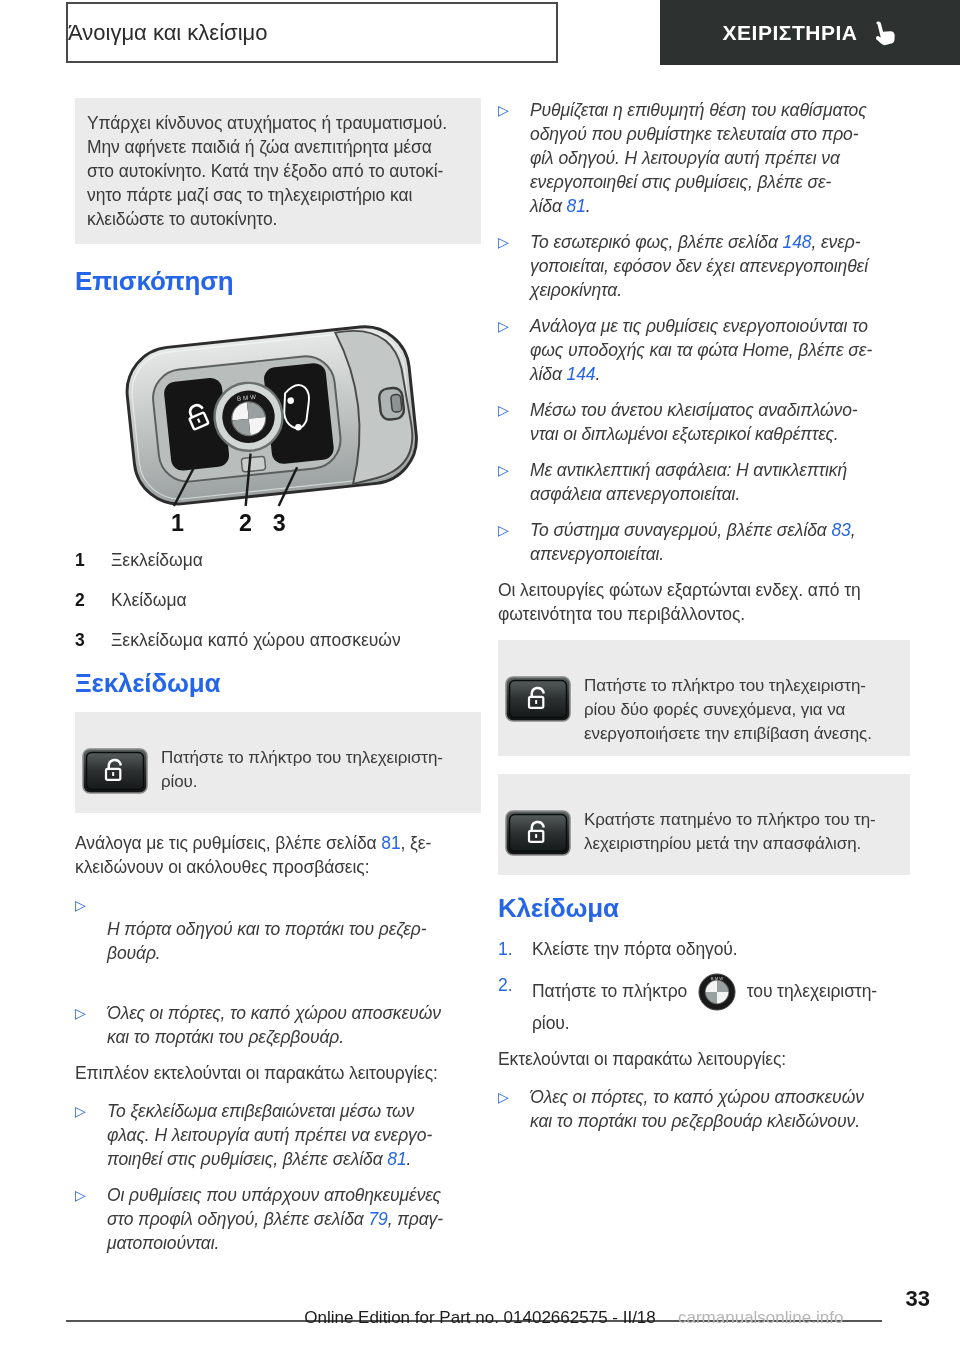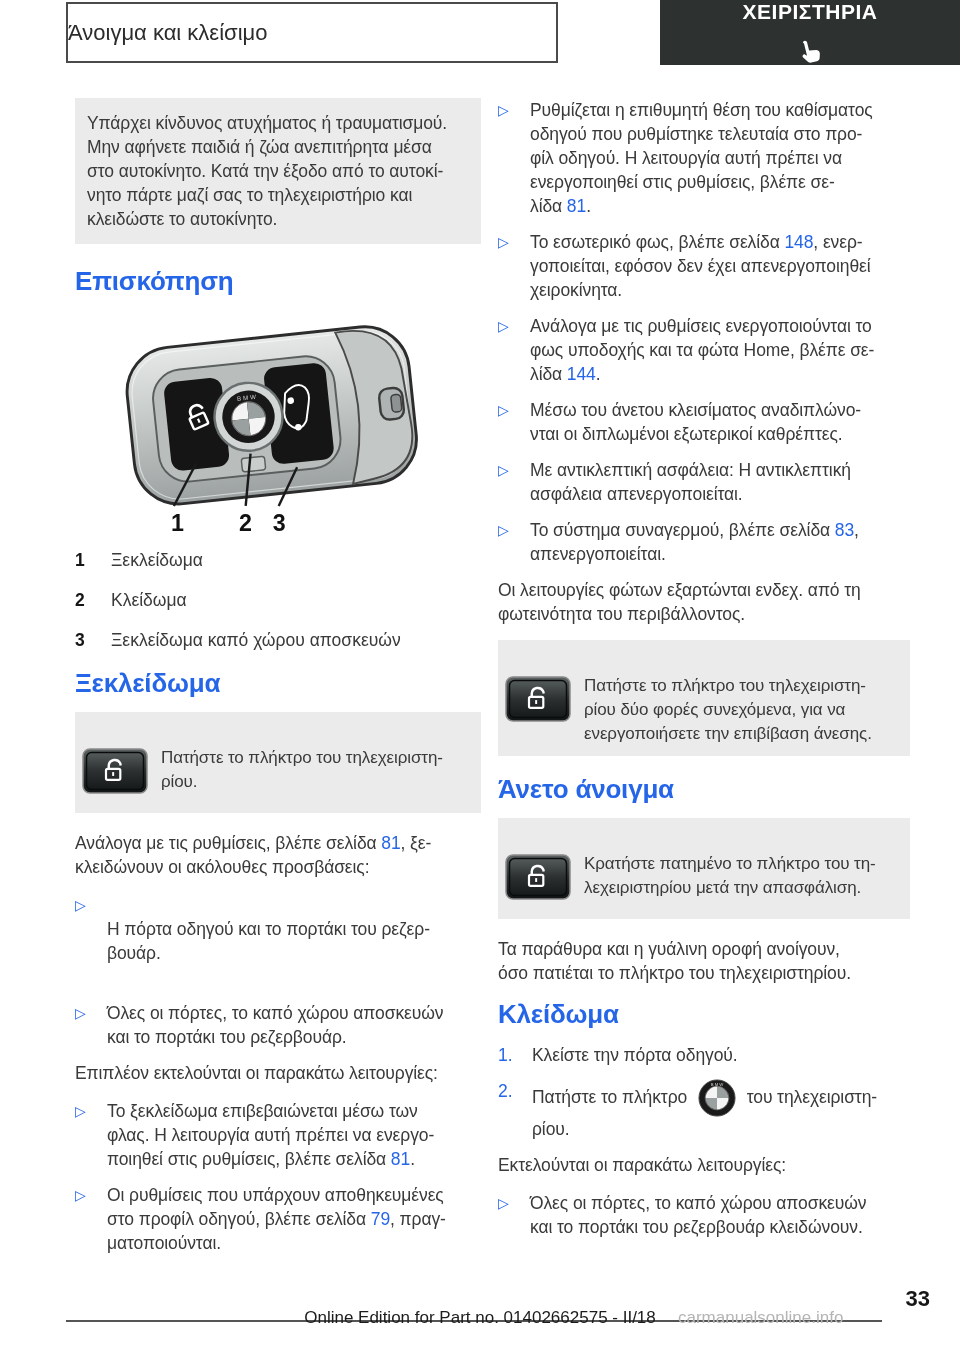--- a/index.html
+++ b/index.html
@@ -13,41 +13,41 @@
   html,body{margin:0;padding:0;background:#fff;}
   body{font-family:"Liberation Sans","DejaVu Sans",sans-serif;color:var(--txt);}
   .page{position:relative;width:960px;height:1362px;background:#fff;overflow:hidden;}
 
   
   .hdr-left{position:absolute;left:66px;top:2px;width:492px;height:61px;border:2px solid #4a4a4a;
     display:flex;align-items:center;padding-right:14px;
     font-size:22px;color:#2b2b2b;}
   .hdr-right{position:absolute;left:660px;top:0;width:300px;height:65px;background:var(--hdr-dark);
     color:#fff;display:flex;align-items:center;justify-content:center;gap:14px;
-    font-weight:bold;font-size:21px;letter-spacing:.5px;flex-direction:column;}
+    font-weight:bold;font-size:21px;letter-spacing:.5px;}
 
   
   .col-left{position:absolute;left:75px;top:98px;width:406px;}
   .col-right{position:absolute;left:498px;top:98px;width:412px;}
 
   .txt{white-space:pre-line;font-size:17.5px;line-height:24px;letter-spacing:-.1px;}
   .para{margin:0 0 14px 0;}
   h2{color:var(--blue);font-size:26px;line-height:30px;margin:6px 0 14px 0;font-weight:bold;letter-spacing:-.2px;}
   .pagelink{color:var(--blue);cursor:pointer;}
 
   .graybox{background:var(--box-gray);}
   .warnbox{padding:13px 12px;margin-bottom:22px;}
 
   .iconbox{background:var(--box-gray);padding:10px 7px;font-size:17px;line-height:24px;
     white-space:pre-line;margin:12px 0 18px 0;overflow:hidden;letter-spacing:-.1px;}
   .keybtn{float:left;margin:2px 13px 2px 0;}
 
   .bullet{display:flex;margin:0 0 12px 0;}
   .tri{width:32px;flex:none;color:var(--blue);font-size:14px;line-height:24px;}
-  .btext{flex:1;}
+  .btext{flex:1;font-style:italic;}
   .subpara{margin-top:12px;}
 
   .kl{margin:10px 0 0 0;}
   .kl-row{display:flex;font-size:17.5px;line-height:24px;margin-bottom:16px;}
   .kl-num{width:36px;flex:none;font-weight:bold;color:#161616;}
 
   .step{display:flex;margin:0 0 12px 0;}
   .stepnum{width:34px;flex:none;color:var(--blue);font-size:17.5px;line-height:24px;}
   .stext{flex:1;}
   .bmw-inline{vertical-align:middle;margin:0 6px;}
@@ -245,33 +245,30 @@
       <span class="keybtn keybtn-slot"><svg viewBox="0 0 66 46" width="66" height="46">
             <rect x="1" y="1" width="64" height="44" rx="7" fill="url(#btngrad)" stroke="#8a8a8a" stroke-width="1.5"></rect>
             <rect x="4.5" y="4.5" width="57" height="37" rx="5" fill="none" stroke="#0a0c0c" stroke-width="1.5"></rect>
             <use href="#padlock-g" transform="translate(24,12) scale(1.1)"></use>
           </svg></span><span>Πατήστε το πλήκτρο του τηλεχειριστη-
 ρίου δύο φορές συνεχόμενα, για να
 ενεργοποιήσετε την επιβίβαση άνεσης.</span>
     </div>
 
 
-    <h2>Άνετο άνοιγμα</h2>
 
     <div class="iconbox">
       <span class="keybtn keybtn-slot"><svg viewBox="0 0 66 46" width="66" height="46">
             <rect x="1" y="1" width="64" height="44" rx="7" fill="url(#btngrad)" stroke="#8a8a8a" stroke-width="1.5"></rect>
             <rect x="4.5" y="4.5" width="57" height="37" rx="5" fill="none" stroke="#0a0c0c" stroke-width="1.5"></rect>
             <use href="#padlock-g" transform="translate(24,12) scale(1.1)"></use>
           </svg></span><span>Κρατήστε πατημένο το πλήκτρο του τη-
 λεχειριστηρίου μετά την απασφάλιση.</span>
     </div>
 
-    <div class="txt para">Τα παράθυρα και η γυάλινη οροφή ανοίγουν,
-όσο πατιέται το πλήκτρο του τηλεχειριστηρίου.</div>
 
     <h2>Κλείδωμα</h2>
 
     <div class="step">
       <span class="stepnum">1.</span>
       <div class="stext txt"><span>Κλείστε την πόρτα οδηγού.</span></div>
     </div>
     <div class="step">
       <span class="stepnum">2.</span>
       <div class="stext txt"><span>Πατήστε το πλήκτρο </span><svg class="bmw-inline" viewBox="0 0 40 40" width="38" height="38">

